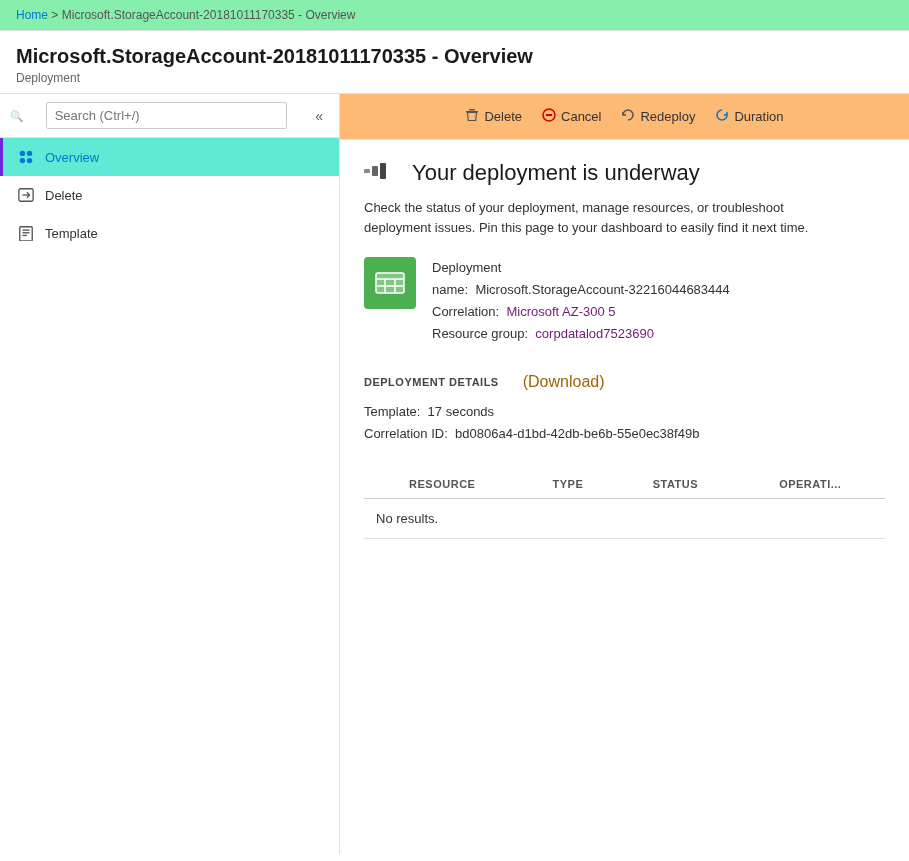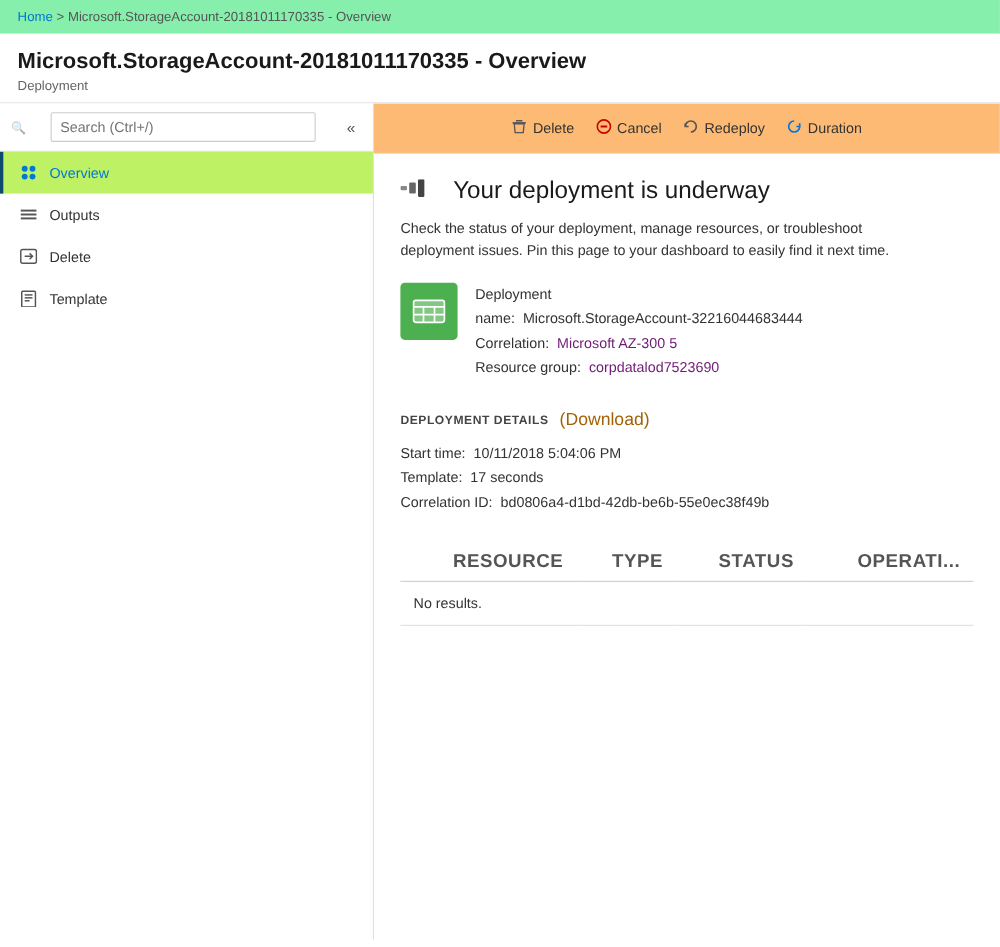--- a/index.html
+++ b/index.html
@@ -77,22 +77,22 @@
       display: flex;
       align-items: center;
       padding: 10px 14px;
       cursor: pointer;
       gap: 10px;
       font-size: 13px;
       color: #333;
       border-left: 3px solid transparent;
     }
     .nav-item.active {
-      background: #bef264;
-      border-left: 3px solid #0c4a6e;
+      background: #5eead4;
+      border-left: 3px solid #6d28d9;
       color: #0078d4;
     }
     .nav-icon {
       width: 18px;
       height: 18px;
       display: inline-flex;
       align-items: center;
       justify-content: center;
       flex-shrink: 0;
     }
@@ -183,21 +183,21 @@
     }
     .resource-card-icon svg { width: 32px; height: 32px; }
     .resource-info { font-size: 13px; line-height: 1.7; color: #333; }
     .resource-info a { color: #701a75; text-decoration: none; }
 
     
     .deployment-details-section { margin-bottom: 24px; }
     .deployment-details-header {
       display: flex;
       align-items: center;
-      gap: 10px;
+      gap: 24px;
       margin-bottom: 10px;
     }
     .deployment-details-title {
       font-size: 11px;
       font-weight: 700;
       color: #444;
       letter-spacing: 0.5px;
       text-transform: uppercase;
     }
     .deployment-details-download {
@@ -213,22 +213,22 @@
     }
     .detail-label { color: #333; }
 
     
     .results-table {
       width: 100%;
       border-collapse: collapse;
       margin-top: 8px;
     }
     .results-table th {
-      text-align: right;
-      font-size: 17px;
+      text-align: center;
+      font-size: 11px;
       font-weight: 700;
       color: #555;
       letter-spacing: 0.5px;
       text-transform: uppercase;
       padding: 8px 12px;
       border-bottom: 1px solid #ccc;
     }
     .results-table td {
       padding: 12px 12px;
       font-size: 13px;
@@ -275,30 +275,20 @@
           <svg viewBox="0 0 18 18" width="16" height="16" fill="none">
             <circle cx="5" cy="5" r="3" fill="#0078d4"></circle>
             <circle cx="13" cy="5" r="3" fill="#0078d4"></circle>
             <circle cx="5" cy="13" r="3" fill="#0078d4"></circle>
             <circle cx="13" cy="13" r="3" fill="#0078d4"></circle>
           </svg>
         </span>
         <span>Overview</span>
       </div>
 
-      <div class="nav-item">
-        <span class="nav-icon">
-          <svg viewBox="0 0 18 18" width="16" height="16" fill="none">
-            <rect x="1" y="4" width="16" height="2" fill="#555"></rect>
-            <rect x="1" y="8" width="16" height="2" fill="#555"></rect>
-            <rect x="1" y="12" width="16" height="2" fill="#555"></rect>
-          </svg>
-        </span>
-        <span>Outputs</span>
-      </div>
 
       <div class="nav-item">
         <span class="nav-icon">
           <svg viewBox="0 0 18 18" width="16" height="16" fill="none">
             <rect x="1" y="2" width="16" height="14" rx="2" stroke="#555" stroke-width="1.5" fill="none"></rect>
             <line x1="5" y1="9" x2="13" y2="9" stroke="#555" stroke-width="1.5"></line>
             <polyline points="10,6 13,9 10,12" stroke="#555" stroke-width="1.5" fill="none"></polyline>
           </svg>
         </span>
         <span>Delete</span>
@@ -408,24 +398,20 @@
           </div>
         </div>
       </div>
 
       <div class="deployment-details-section">
         <div class="deployment-details-header">
           <span class="deployment-details-title">DEPLOYMENT DETAILS</span>
           <a href="#" class="deployment-details-download">(Download)</a>
         </div>
         <div class="detail-line">
-          <span class="detail-label">Start time:</span>
-          &nbsp;<span>10/11/2018 5:04:06 PM</span>
-        </div>
-        <div class="detail-line">
           <span class="detail-label">Template:</span>
           &nbsp;<span>17 seconds</span>
         </div>
         <div class="detail-line">
           <span class="detail-label">Correlation ID:</span>
           &nbsp;<span>bd0806a4-d1bd-42db-be6b-55e0ec38f49b</span>
         </div>
       </div>
 
       <table class="results-table">

